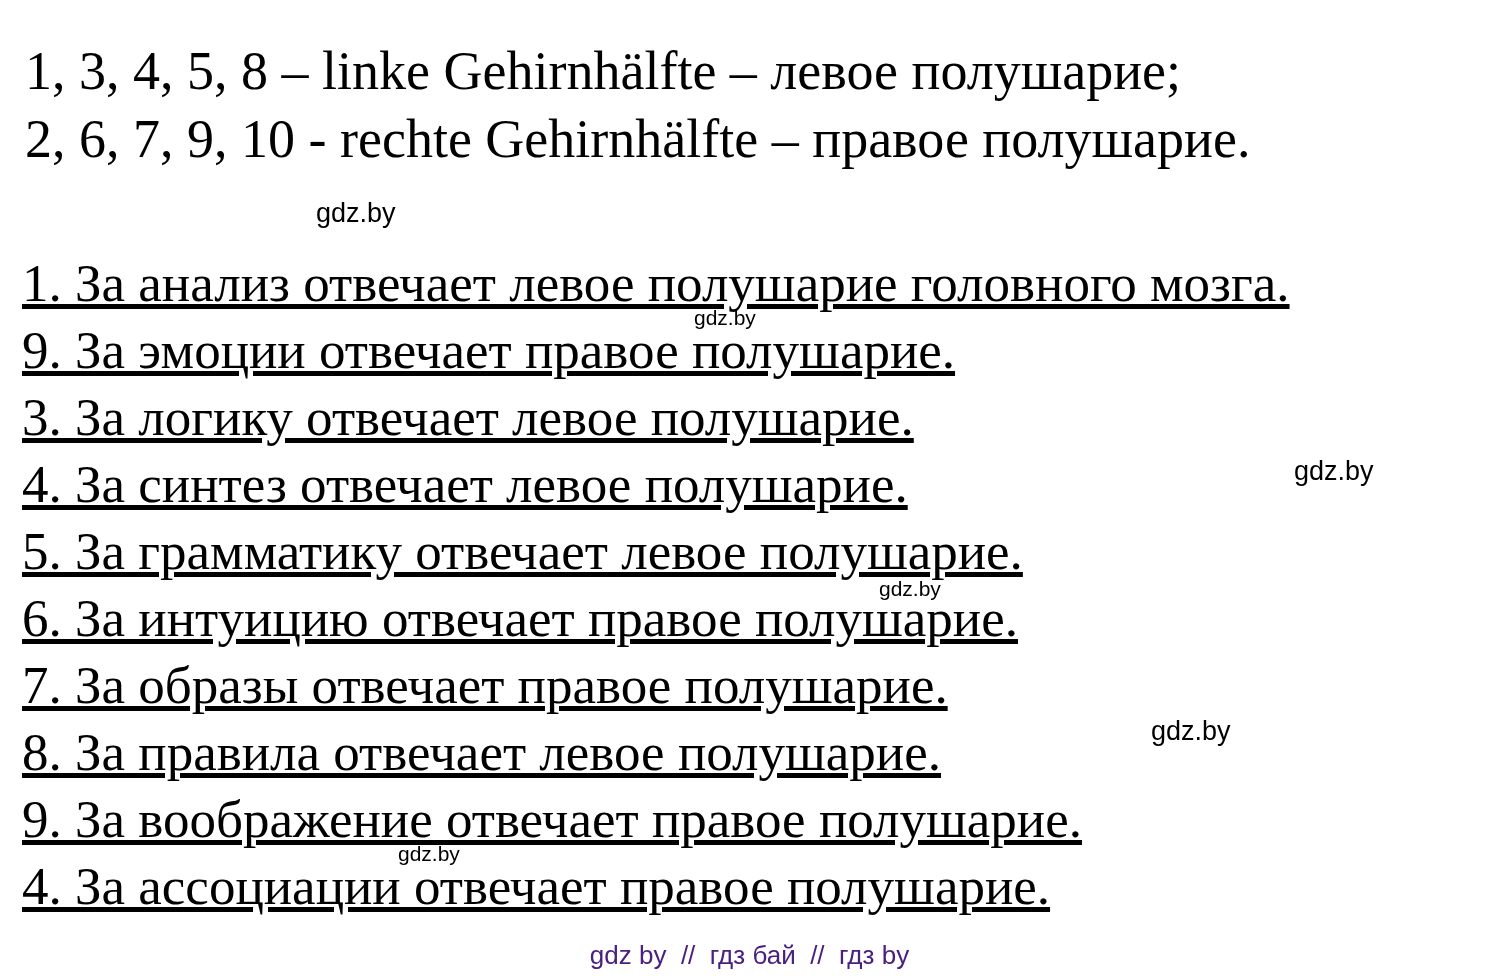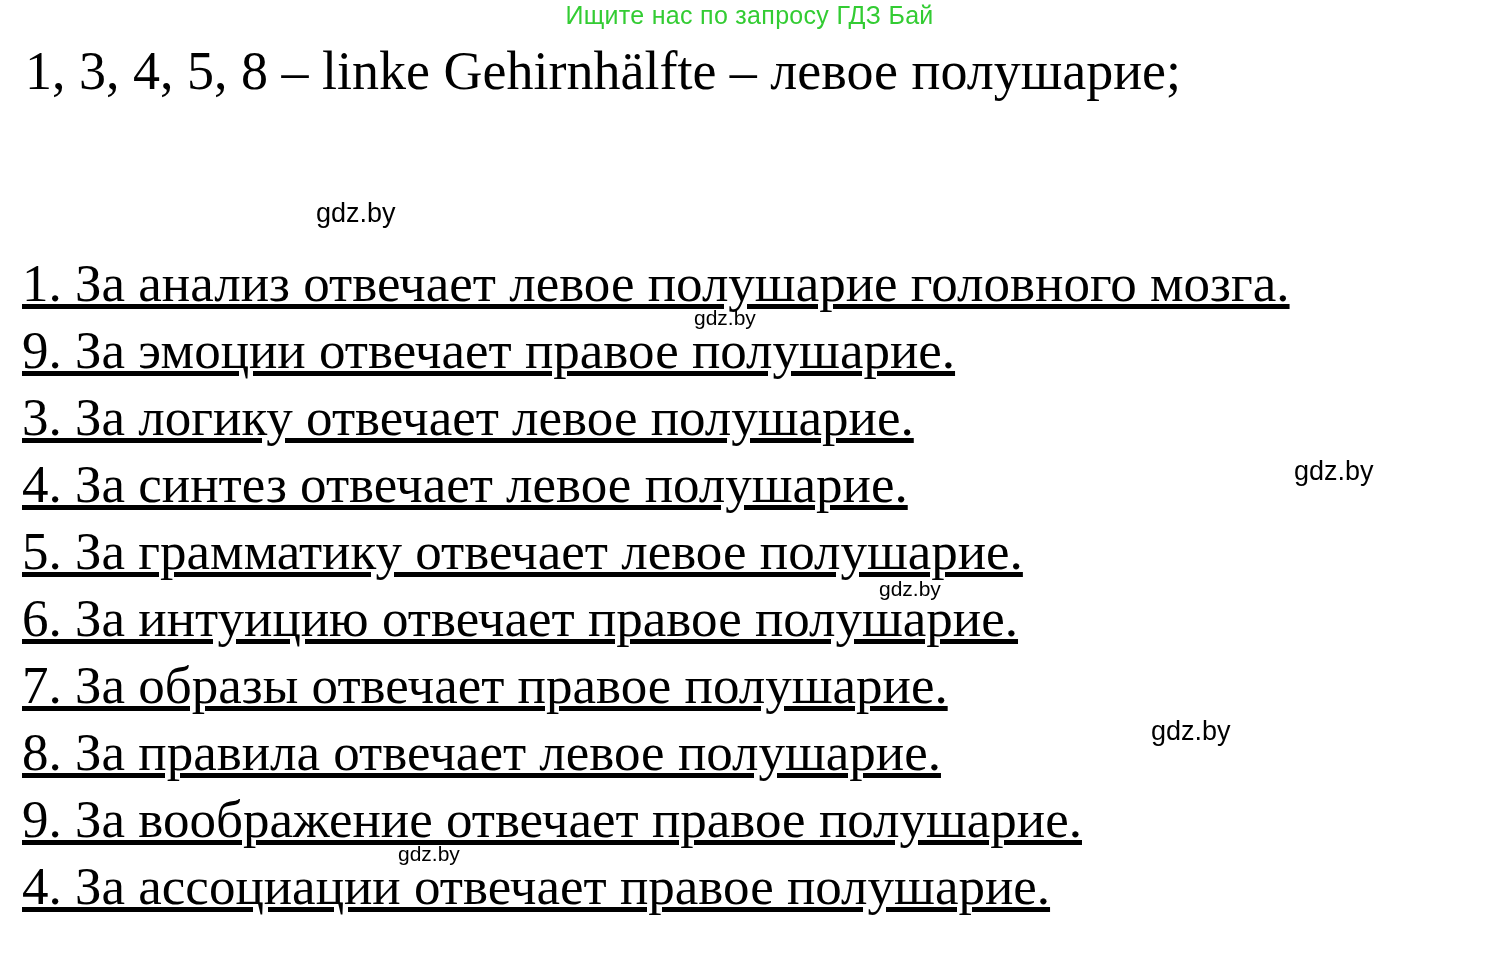--- a/index.html
+++ b/index.html
@@ -63,24 +63,24 @@
     font-size: 26px;
     color: #4a2080;
     white-space: pre;
   }
 </style>
 </head>
 <body>
 
 <div class="page">
 
-  <div class="banner">Ищите нас по запросу ГДЗ Бай</div>
 
   <div class="intro">
     <div class="intro-line">1, 3, 4, 5, 8 – linke Gehirnhälfte – левое полушарие;</div>
+    <div class="intro-line">2, 6, 7, 9, 10 - rechte Gehirnhälfte – правое полушарие.</div>
   </div>
 
   <span class="wm wm-lg" style="left:280px; top:198px;">gdz.by</span>
 
   <div class="answers">
     <div class="answer">1. За анализ отвечает левое полушарие головного мозга.</div>
     <div class="answer">9. За эмоции отвечает правое полушарие.</div>
     <div class="answer">3. За логику отвечает левое полушарие.</div>
     <div class="answer">4. За синтез отвечает левое полушарие.</div>
     <div class="answer">5. За грамматику отвечает левое полушарие.</div>
@@ -94,14 +94,15 @@
   <span class="wm wm-sm" style="left:658px; top:306px;">gdz.by</span>
 
   <span class="wm wm-lg" style="left:1258px; top:456px;">gdz.by</span>
 
   <span class="wm wm-sm" style="left:843px; top:577px;">gdz.by</span>
 
   <span class="wm wm-lg" style="left:1115px; top:716px;">gdz.by</span>
 
   <span class="wm wm-sm" style="left:362px; top:842px;">gdz.by</span>
 
+  <div class="footer">gdz by  //  гдз бай  //  гдз by</div>
 
 </div>
 
 </body></html>

